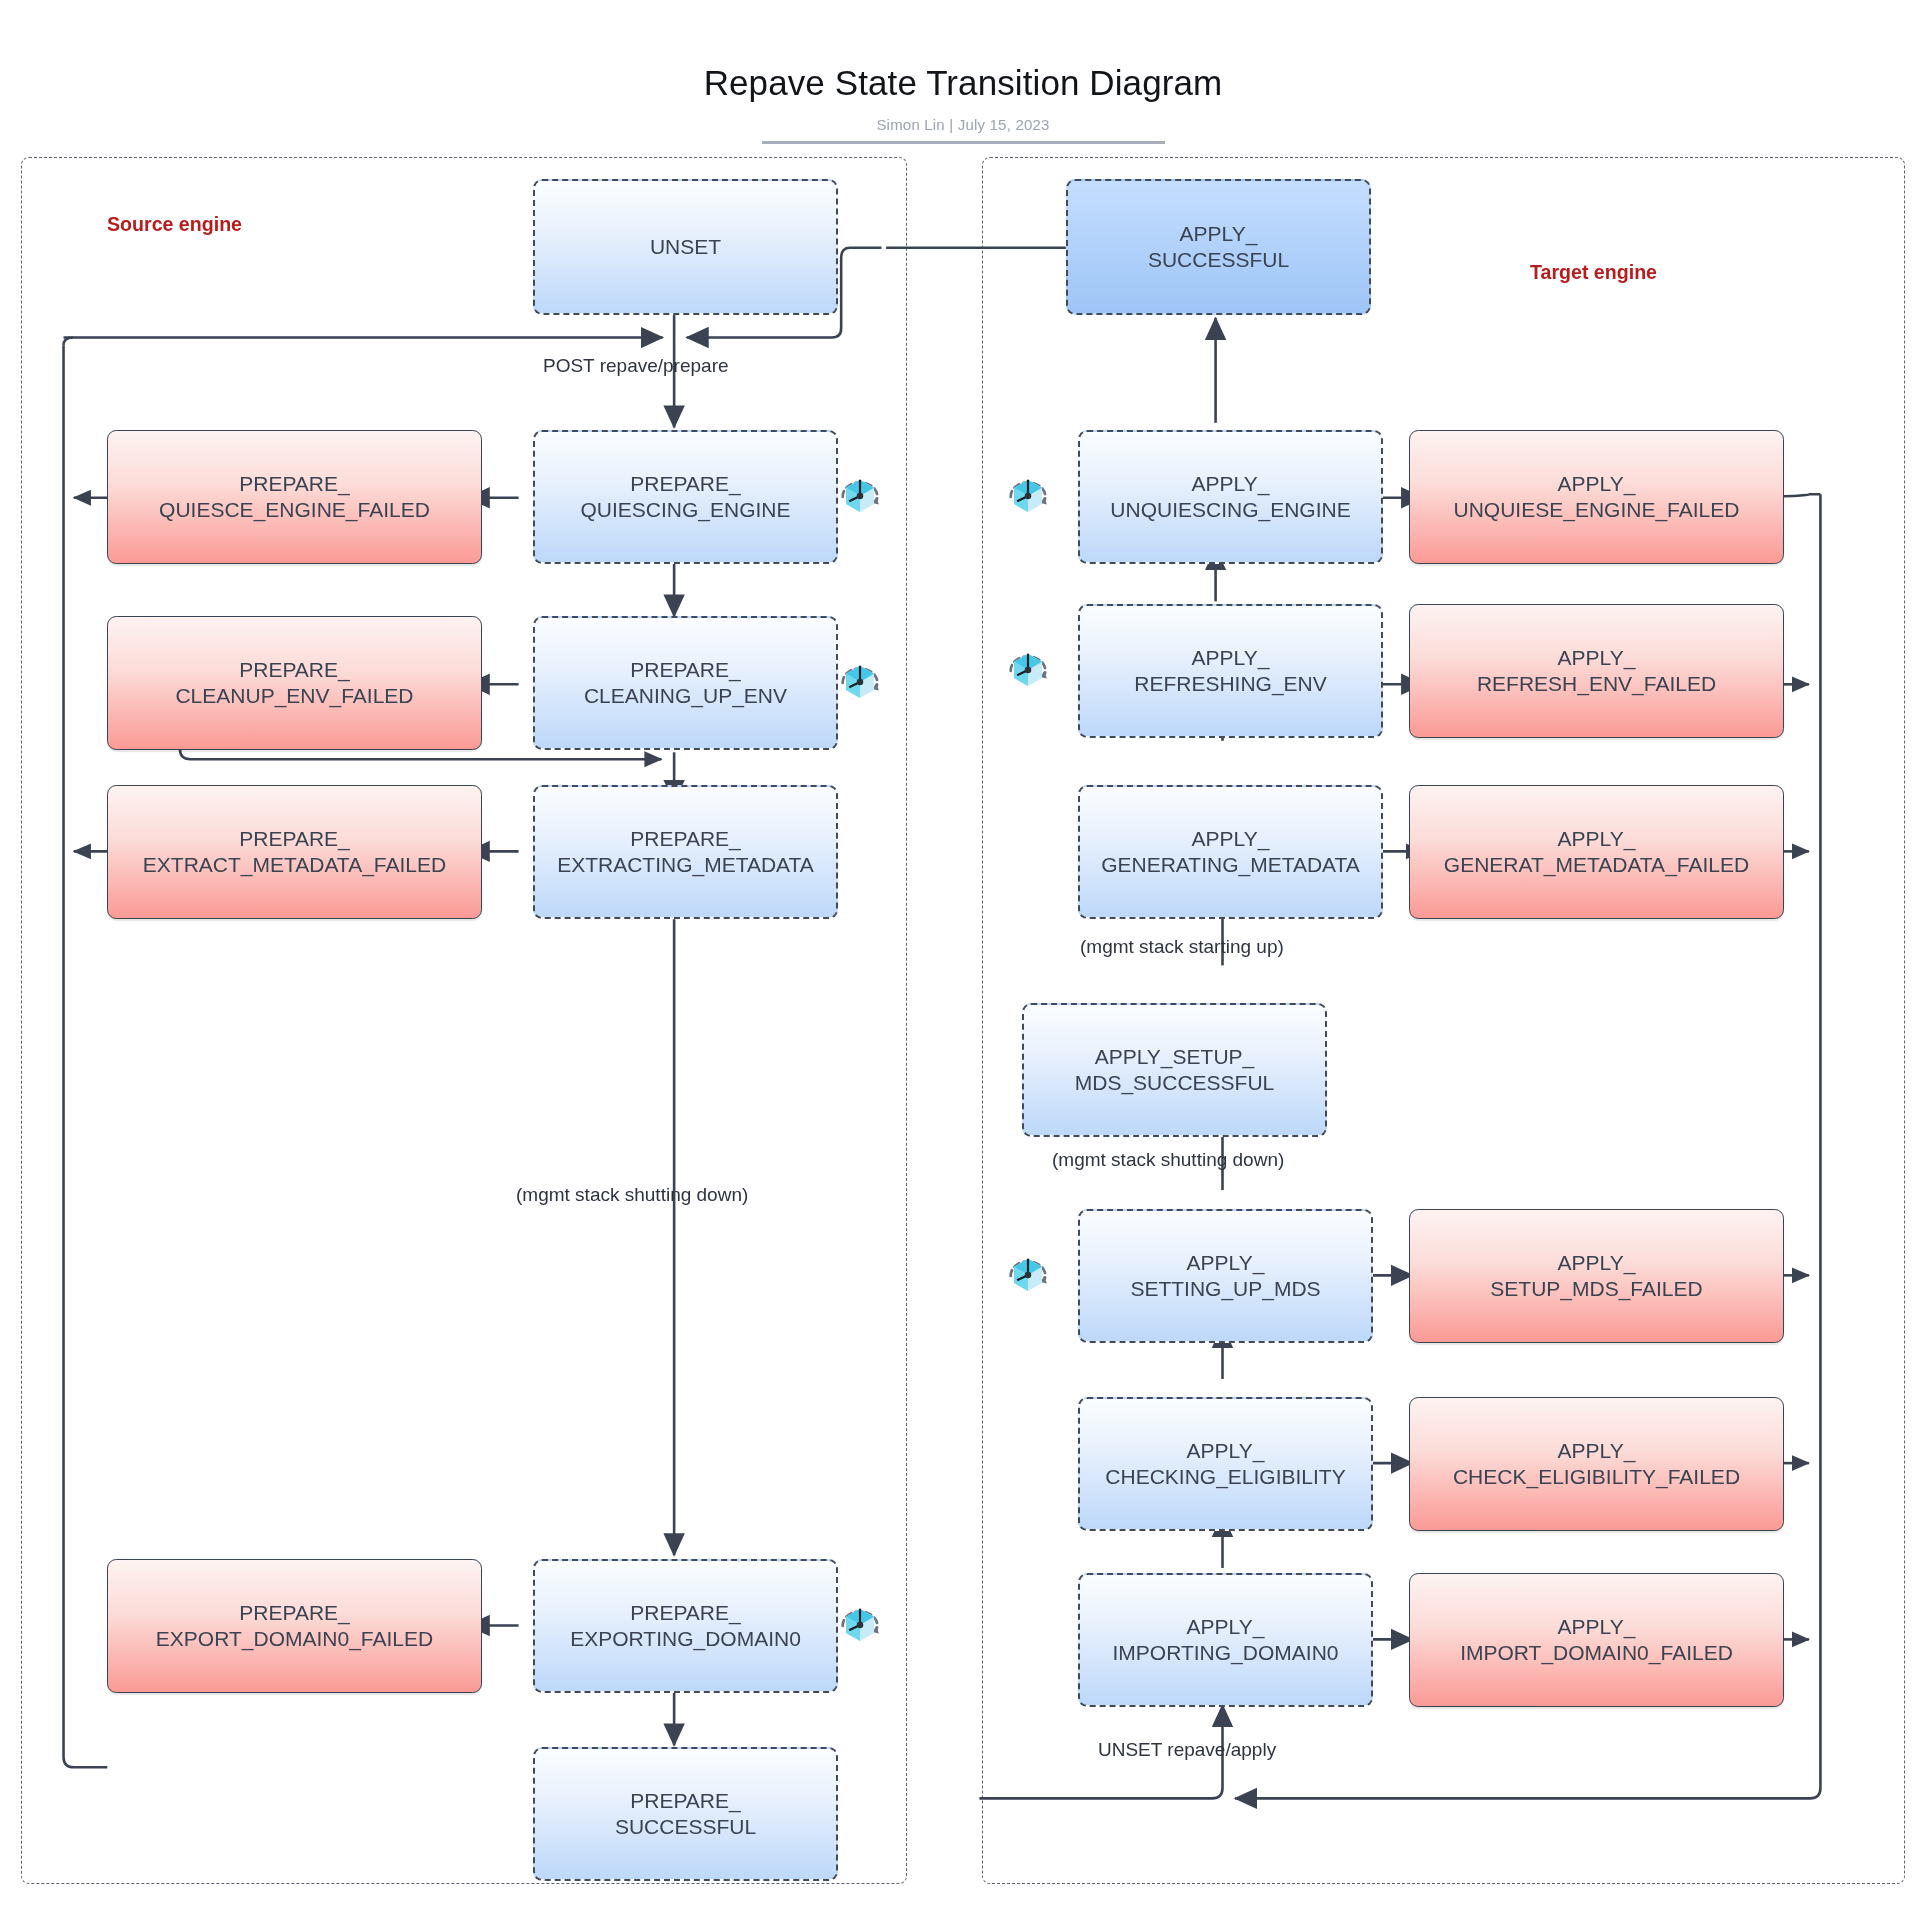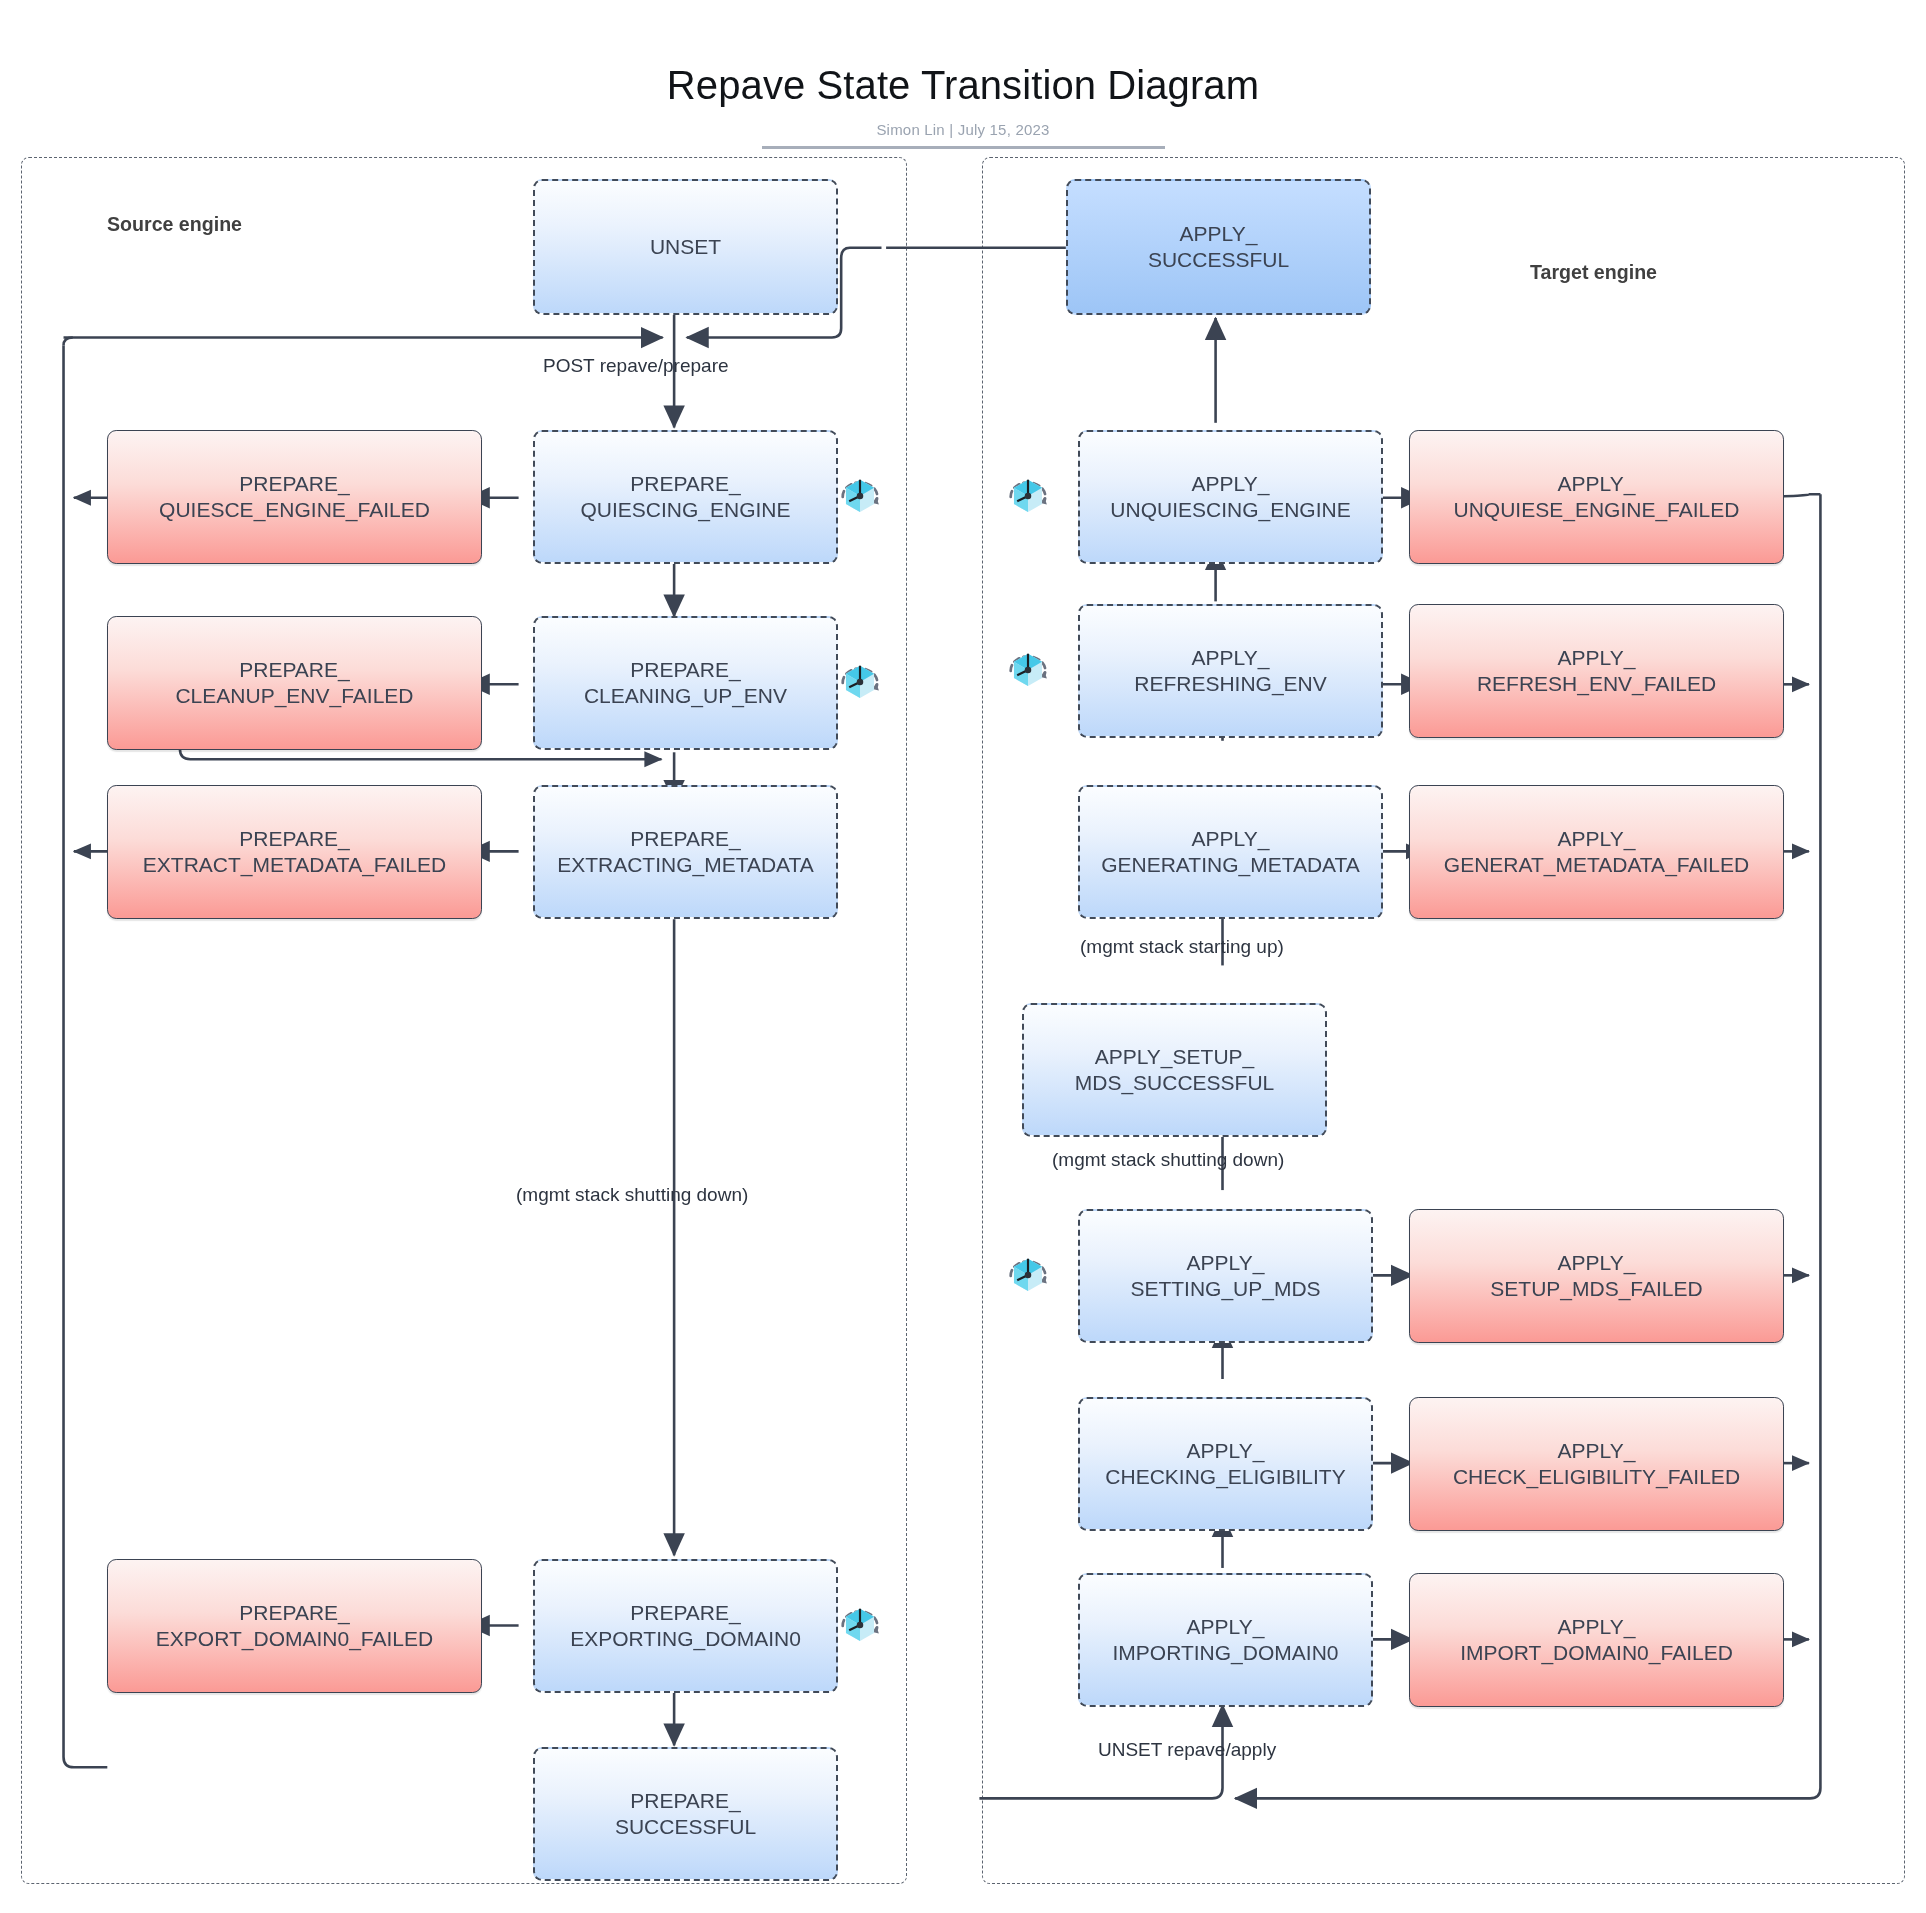--- a/index.html
+++ b/index.html
@@ -7,34 +7,34 @@
   body {
     width: 1926px; height: 1913px; position: relative;
     font-family: "Liberation Sans", "DejaVu Sans", sans-serif;
     color: #3b4352;
     overflow: hidden;
   }
   #canvas { position:absolute; left:0; top:0; width:1926px; height:1913px; }
 
   
   #title-block { position:absolute; left:0; top:63px; width:1926px; text-align:center; }
-  #doc-title { font-size:40px; color:#111418; font-weight:400; letter-spacing:0.1px; }
+  #doc-title { font-size:35px; color:#111418; font-weight:400; letter-spacing:0.1px; }
   #doc-byline { margin-top:12.7px; font-size:15px; color:#9aa3b0; letter-spacing:0.2px; }
   #title-rule { margin:8px auto 0 auto; width:403px; height:2.9px; background:#a7aeba; }
 
   
   .lane {
     position:absolute;
     border:1.7px dashed #5c6470;
     border-radius:8px;
   }
   #lane-source { left:21px;  top:157px; width:886px; height:1727px; }
   #lane-target { left:982px;top:157px; width:923px; height:1727px; }
   .lane-title {
-    position:absolute; font-size:19.6px; font-weight:bold; color:#404040;
+    position:absolute; font-size:19.6px; font-weight:bold; color:#b91c1c;
     white-space:nowrap;
   }
   #lane-source-title { left:107px;  top:213px; }
   #lane-target-title { left:1530px; top:213px;margin-top:48px; }
 
   
   .node {
     position:absolute;
     border-radius:9.2px;
     display:flex; align-items:center; justify-content:center;

